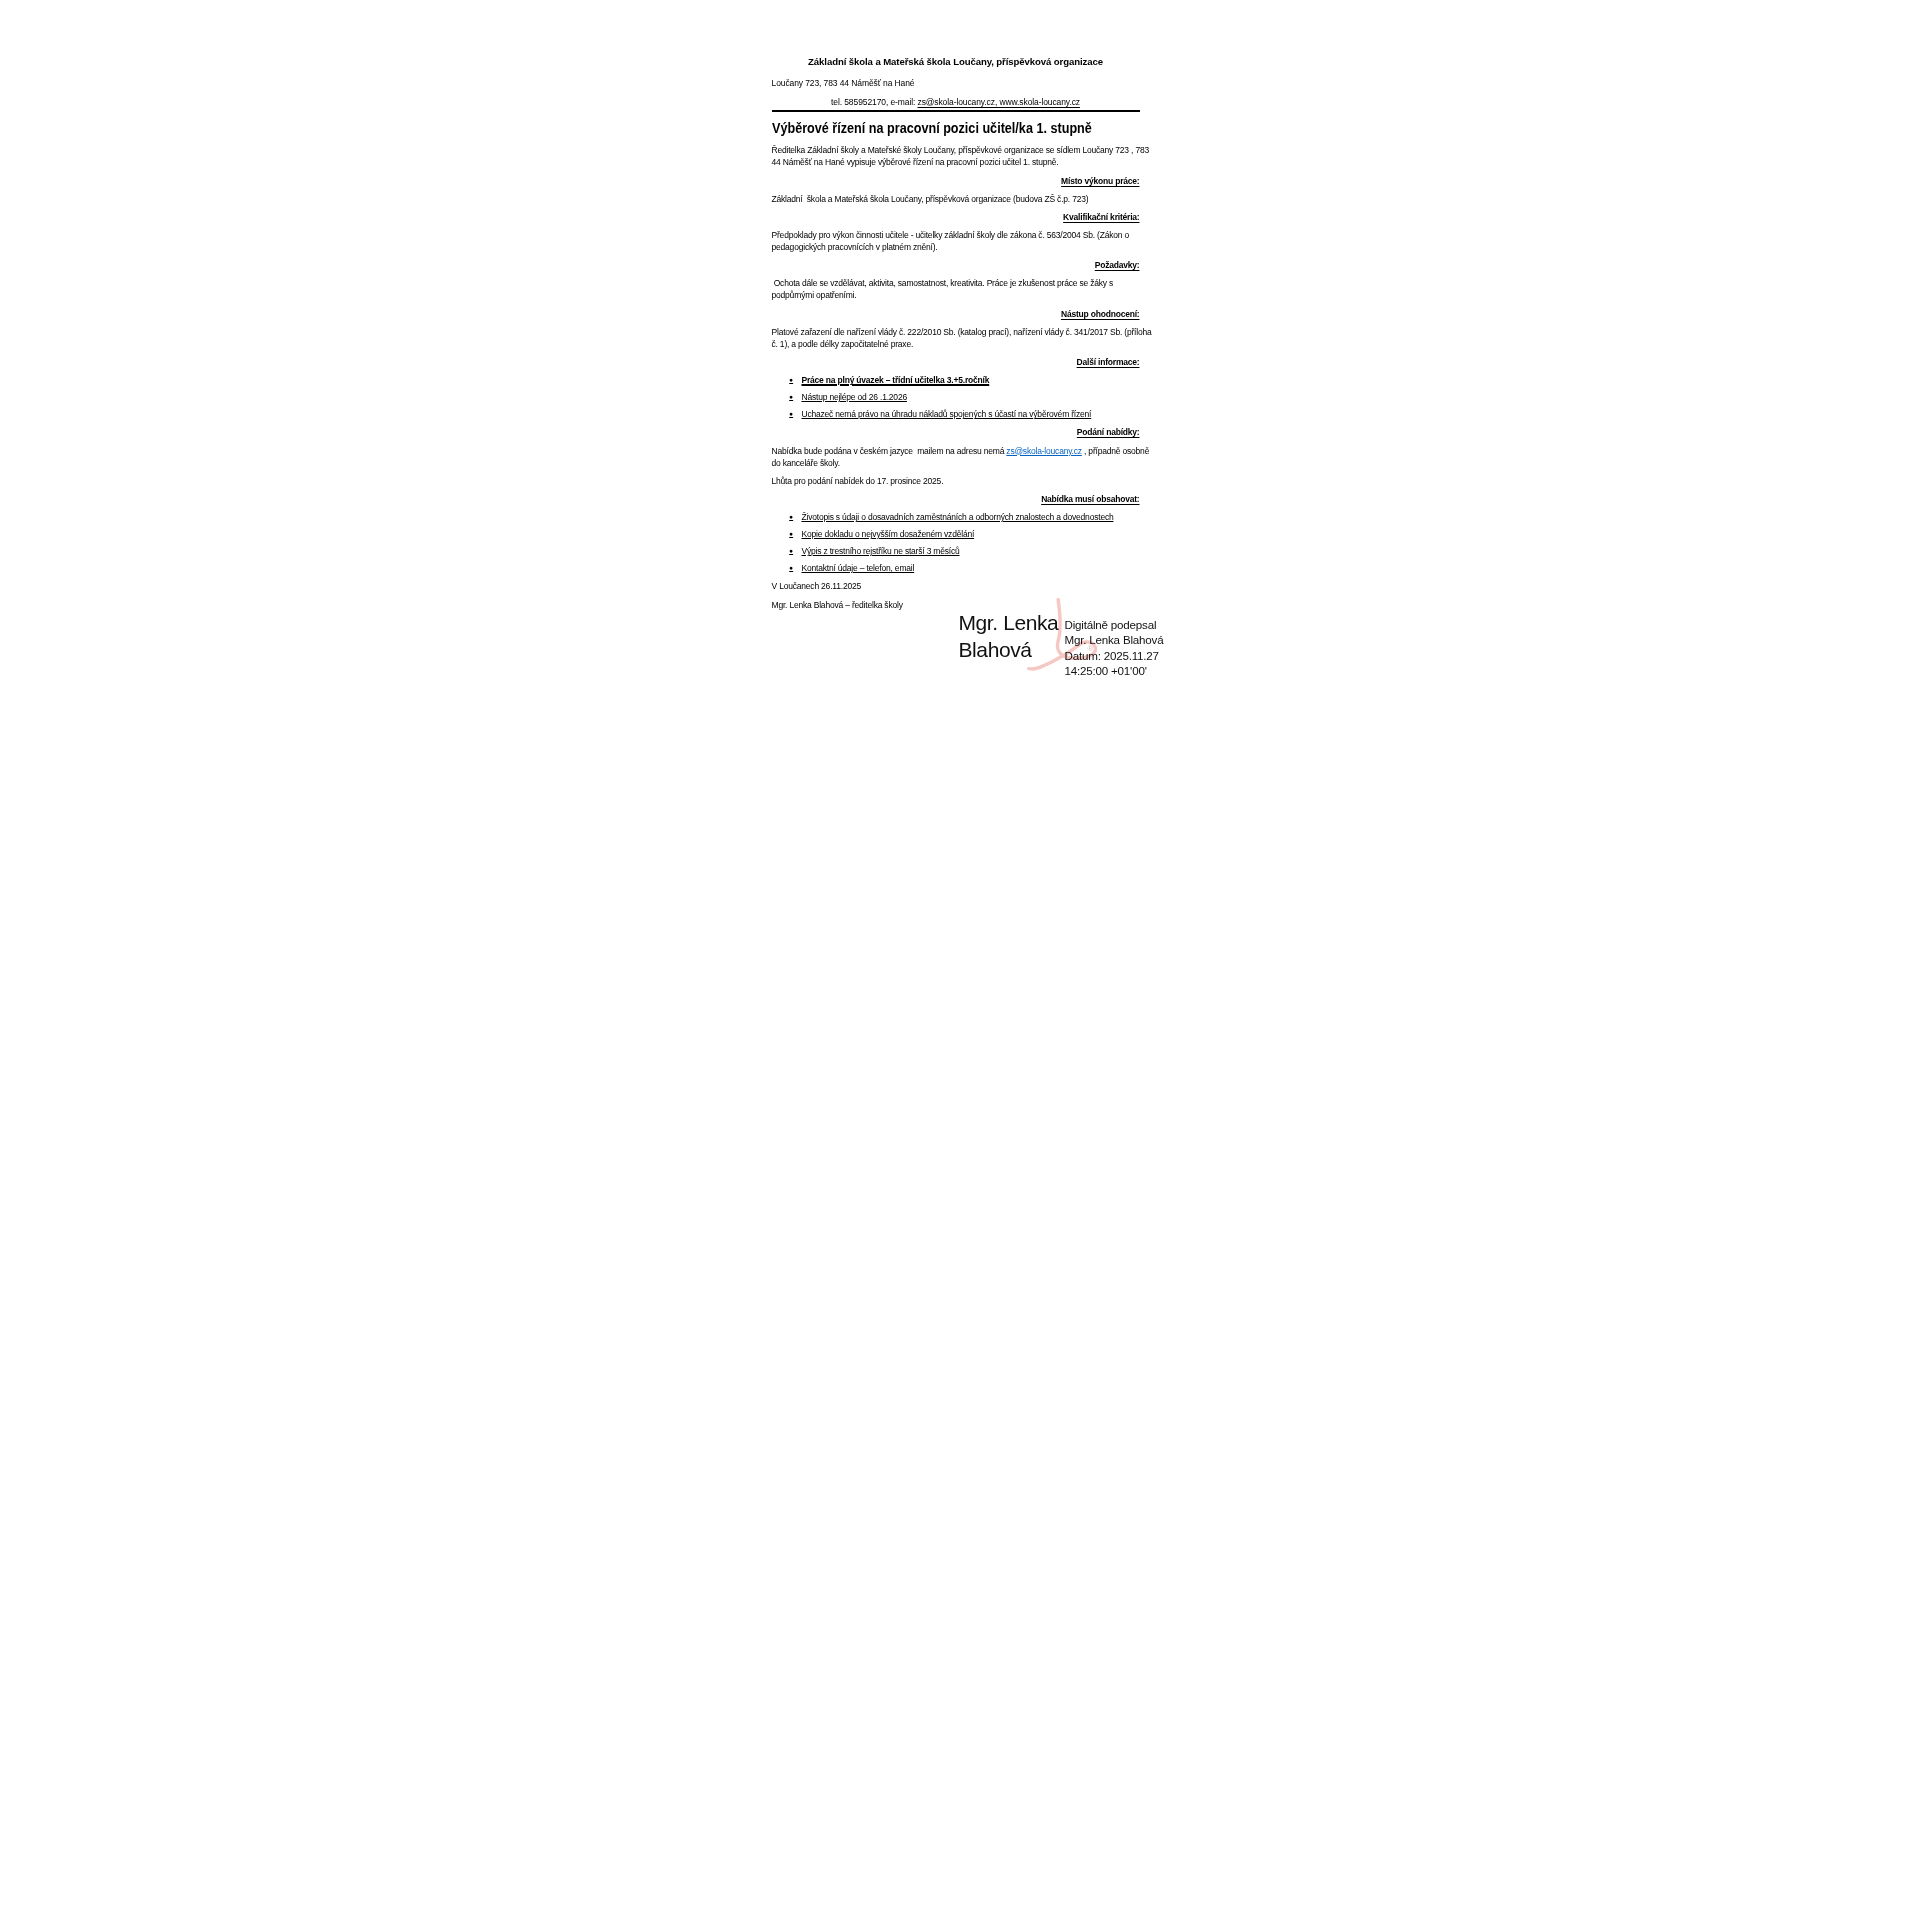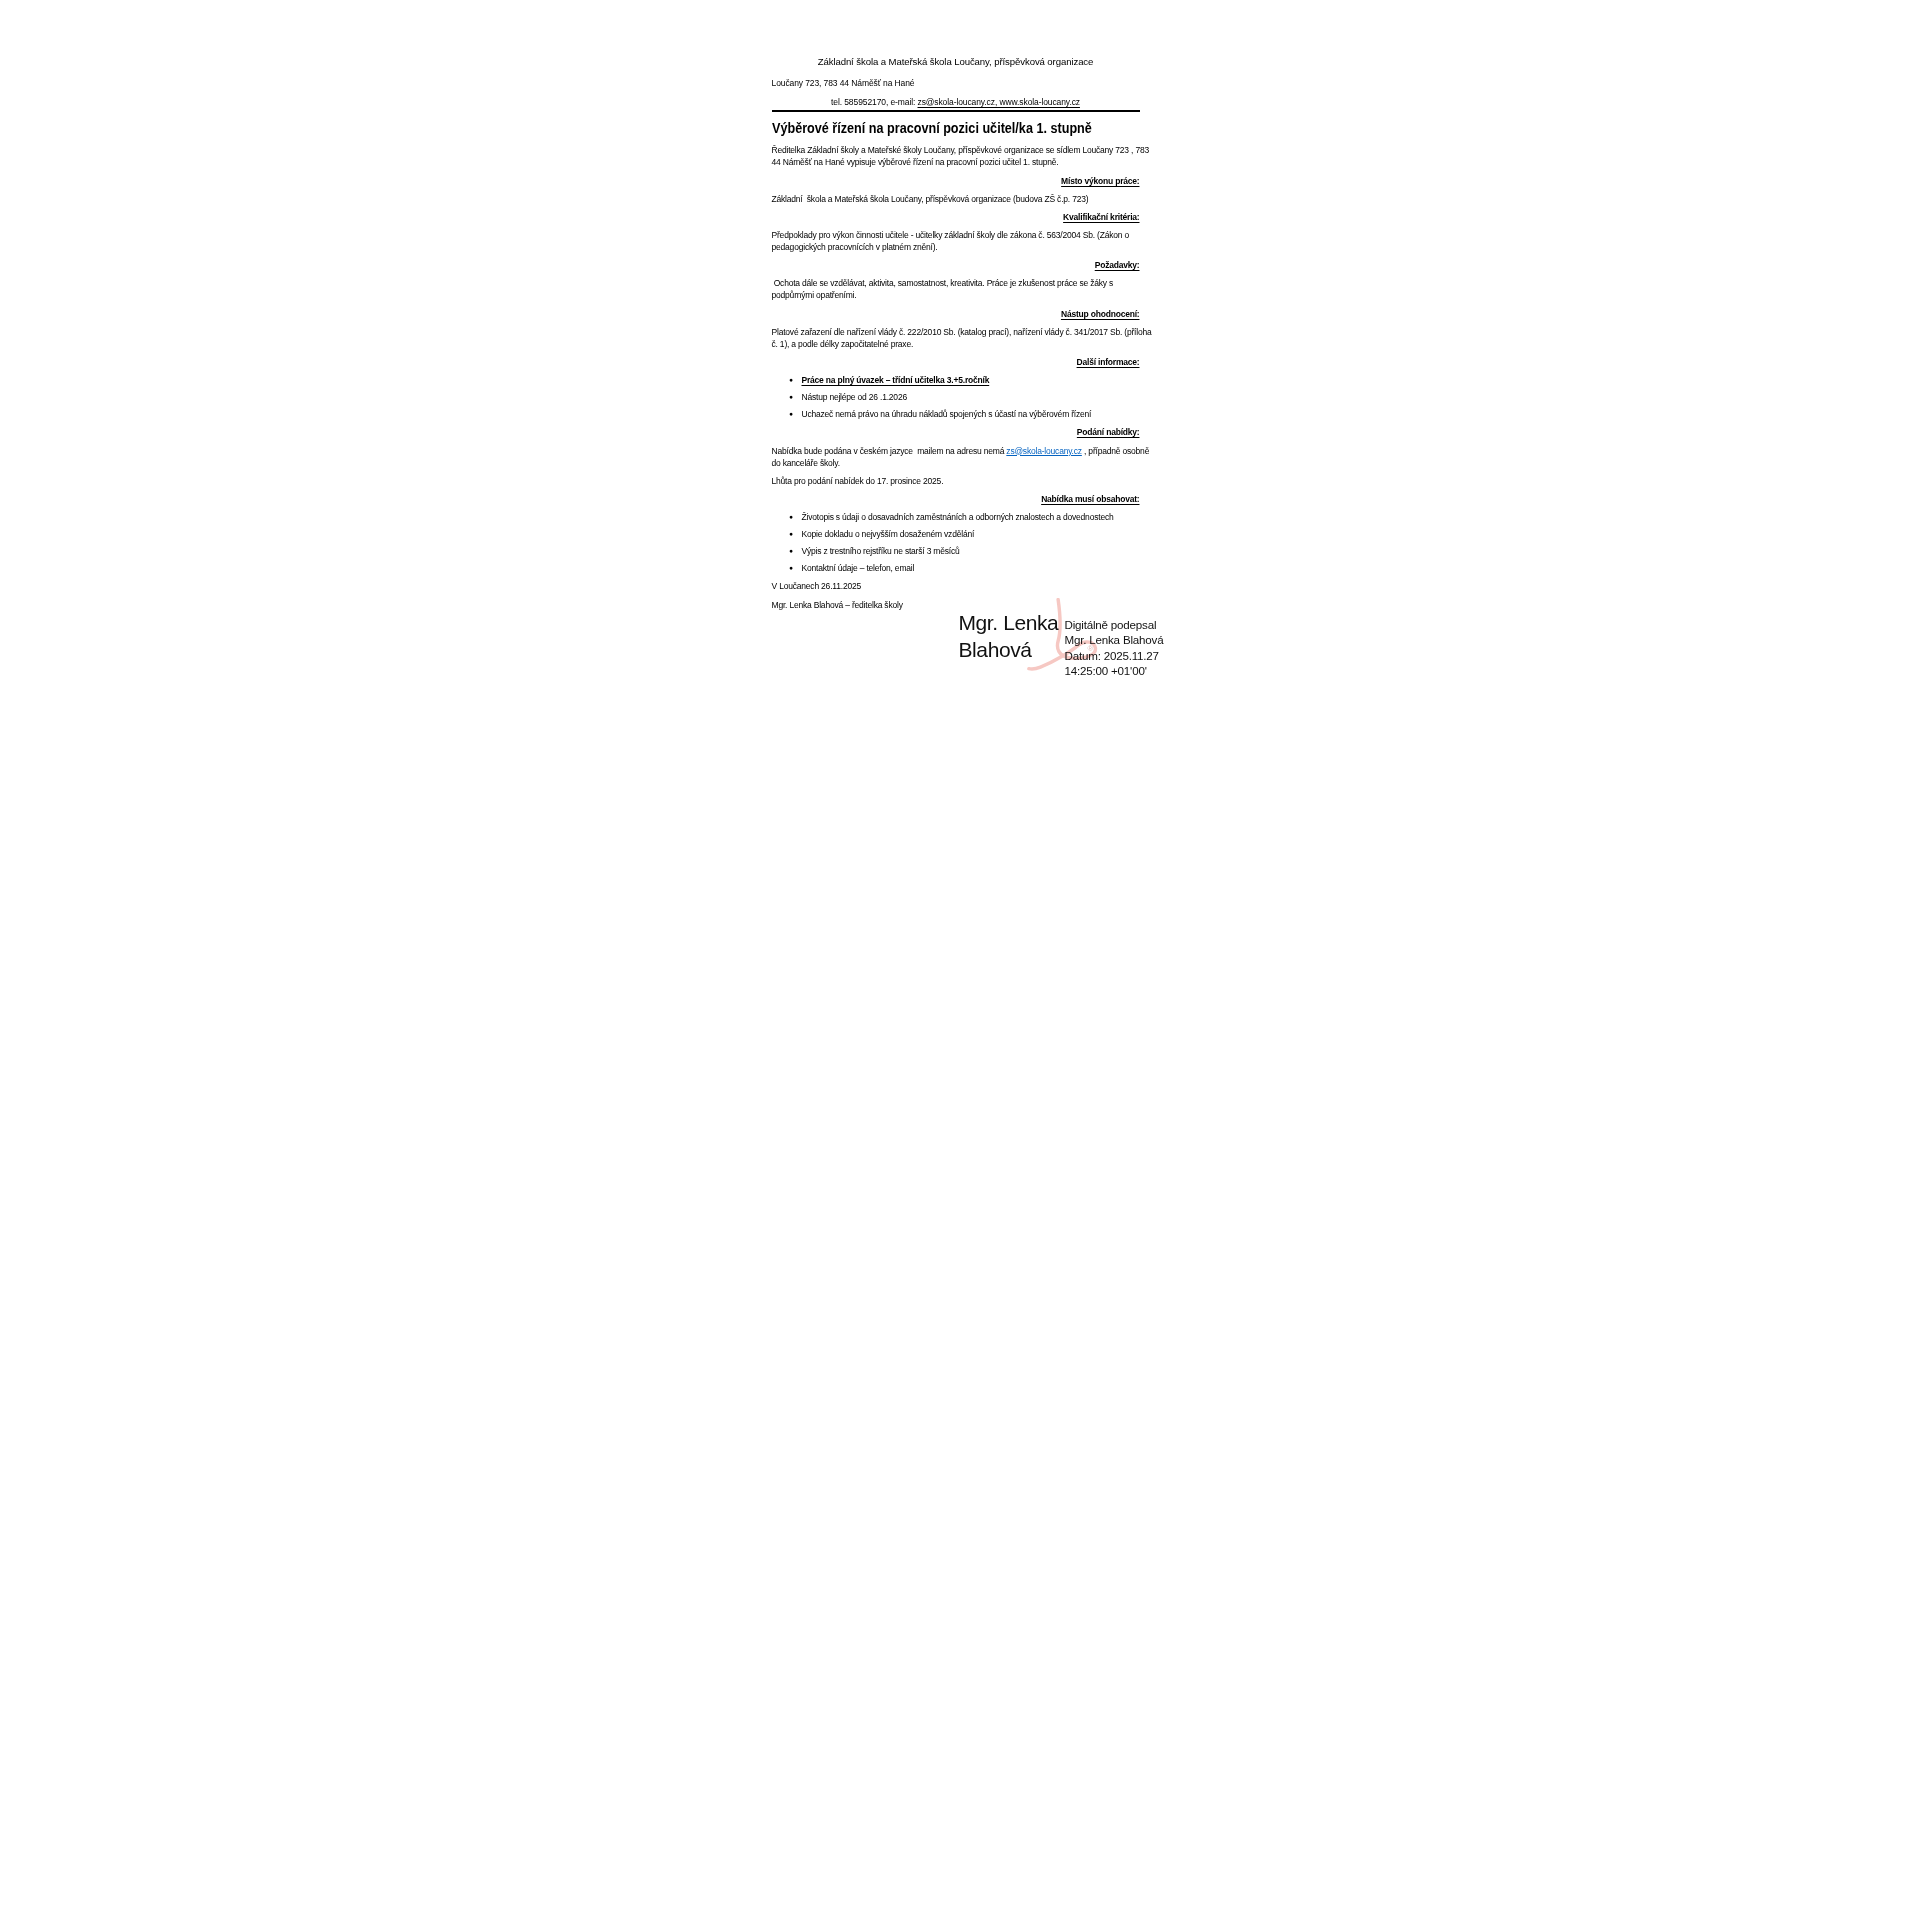--- a/index.html
+++ b/index.html
@@ -10,21 +10,21 @@
     margin: 0 auto;
     background: #ffffff;
     color: #000000;
     font-family: "Liberation Sans", sans-serif;
     overflow: hidden;
   }
   .content { padding: 56px 55px 0 55px; }
 
   
   .org-name {
-    font-size: 9.6px; font-weight: normal; text-align: center;
+    font-size: 9.6px; font-weight: bold; text-align: center;
     line-height: 12px; margin: 0 0 8.5px 0; letter-spacing: -0.1px;
   }
   .org-address {
     font-size: 8.5px; text-align: left; line-height: 12px;
     margin: 0 0 7.7px 0; letter-spacing: -0.1px;
   }
   .org-contact {
     font-size: 8.5px; text-align: center; line-height: 12px;
     margin: 0 0 2.3px 0; letter-spacing: -0.1px;
   }
@@ -53,20 +53,21 @@
     font-weight: bold; margin: 0 0 6.2px 0;
     text-decoration: underline;
     text-decoration-thickness: 1.2px;
     text-underline-offset: 1.5px;
     text-align: right;
   }
   .bullet {
     display: flex; align-items: flex-start;
     padding-left: 17.7px; width: 368px;
     margin: 0 0 5px 0;
+    text-decoration: underline;
   }
   .bullet.last { margin-bottom: 6.2px; }
   .bullet .dot {
     width: 12.3px; flex: 0 0 12.3px;
     font-size: 6.5px; line-height: 12px;
   }
   .bullet .btxt {
     font-size: 8.5px; line-height: 12px; letter-spacing: -0.2px;
     white-space: pre-wrap;
   }

